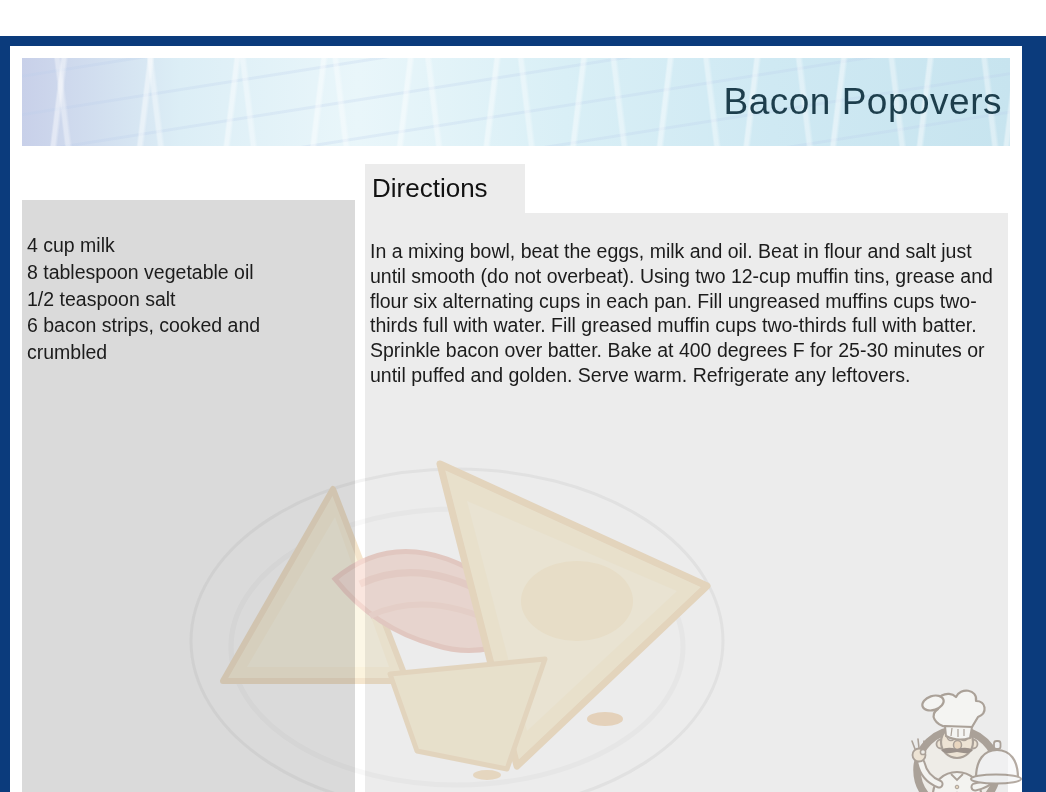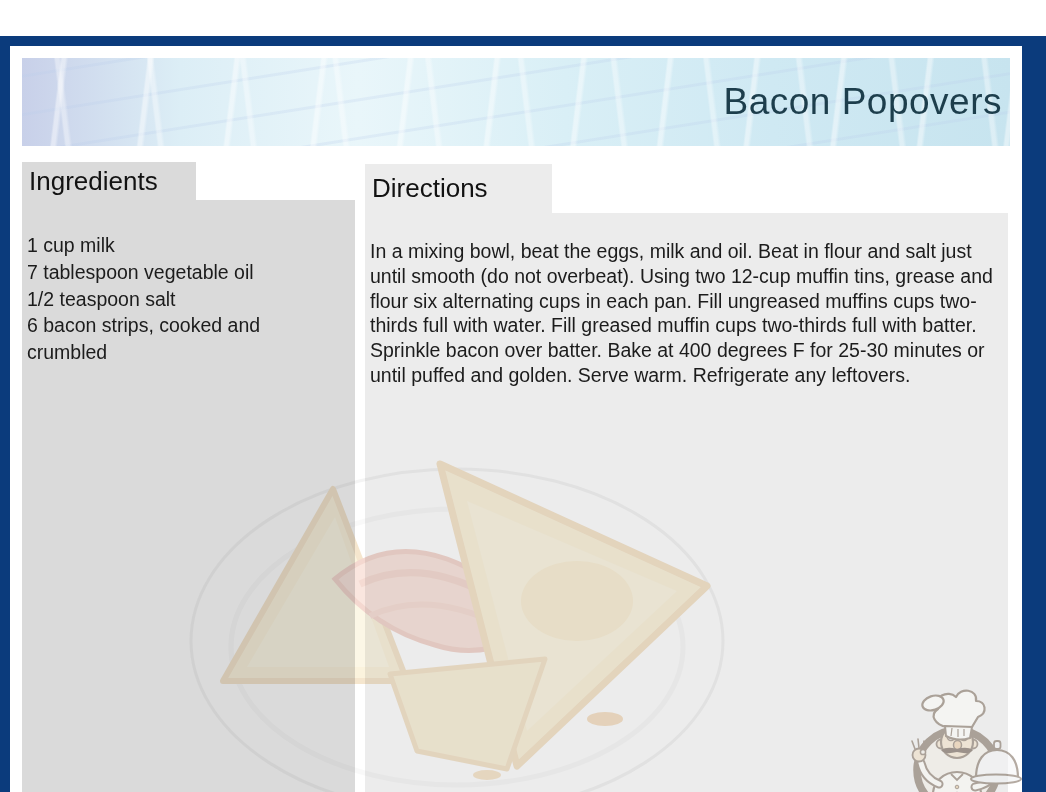--- a/index.html
+++ b/index.html
@@ -42,21 +42,21 @@
     left:12px; top:116px; width:174px; height:38px;
     background:rgba(0,0,0,.145);
     display:flex; align-items:center; padding-left:7px;
   }
   .ingredients-body {
     left:12px; top:154px; width:333px; height:615px;
     background:rgba(0,0,0,.145);
     padding:32px 5px 0 5px;
   }
   .directions-heading-box {
-    left:355px; top:118px; width:187px; height:49px;
+    left:355px; top:118px; width:160px; height:49px;
     background:rgba(0,0,0,.075);
     display:flex; align-items:center; padding-left:7px;
   }
   .directions-body {
     left:355px; top:167px; width:643px; height:602px;
     background:rgba(0,0,0,.075);
     padding:26px 8px 0 5px;
   }
   .section-heading { font-size:26px; color:#121212; }
 
@@ -100,27 +100,24 @@
         <polygon points="282,82 492,172 342,312" fill="#f6e3a4"></polygon>
         <ellipse cx="392" cy="182" rx="56" ry="40" fill="#ecc06c" opacity="0.7"></ellipse>
 
         <polygon points="205,255 360,240 322,350 232,332" fill="#f1d68e" stroke="#e0ad5e" stroke-width="5" stroke-linejoin="round"></polygon>
 
         <ellipse cx="420" cy="300" rx="18" ry="7" fill="#e6a34e"></ellipse>
         <ellipse cx="302" cy="356" rx="14" ry="5" fill="#eab463"></ellipse>
       </svg>
     </div>
 
-    <div class="panel ingredients-heading-box">
-      <span class="section-heading">Ingredients</span>
-    </div>
     <div class="panel ingredients-body">
       <ul class="ing-list">
-        <li>1 cup milk</li>
-        <li>7 tablespoon vegetable oil</li>
+        <li>4 cup milk</li>
+        <li>8 tablespoon vegetable oil</li>
         <li>1/2 teaspoon salt</li>
         <li>6 bacon strips, cooked and crumbled</li>
       </ul>
     </div>
 
     <div class="panel directions-heading-box">
       <span class="section-heading">Directions</span>
     </div>
     <div class="panel directions-body">
       <p class="directions-text">In a mixing bowl, beat the eggs, milk and oil. Beat in flour and salt just until smooth (do not overbeat). Using two 12-cup muffin tins, grease and flour six alternating cups in each pan. Fill ungreased muffins cups two-thirds full with water. Fill greased muffin cups two-thirds full with batter. Sprinkle bacon over batter. Bake at 400 degrees F for 25-30 minutes or until puffed and golden. Serve warm. Refrigerate any leftovers.</p>

